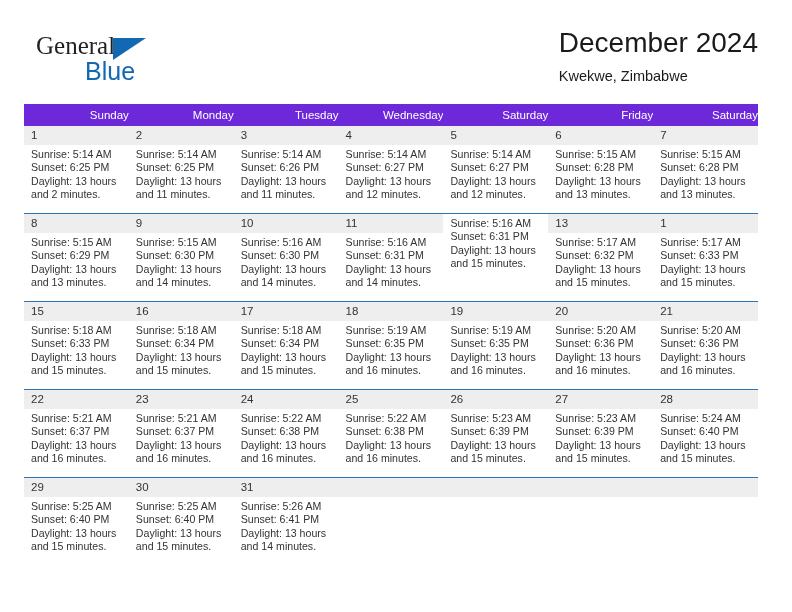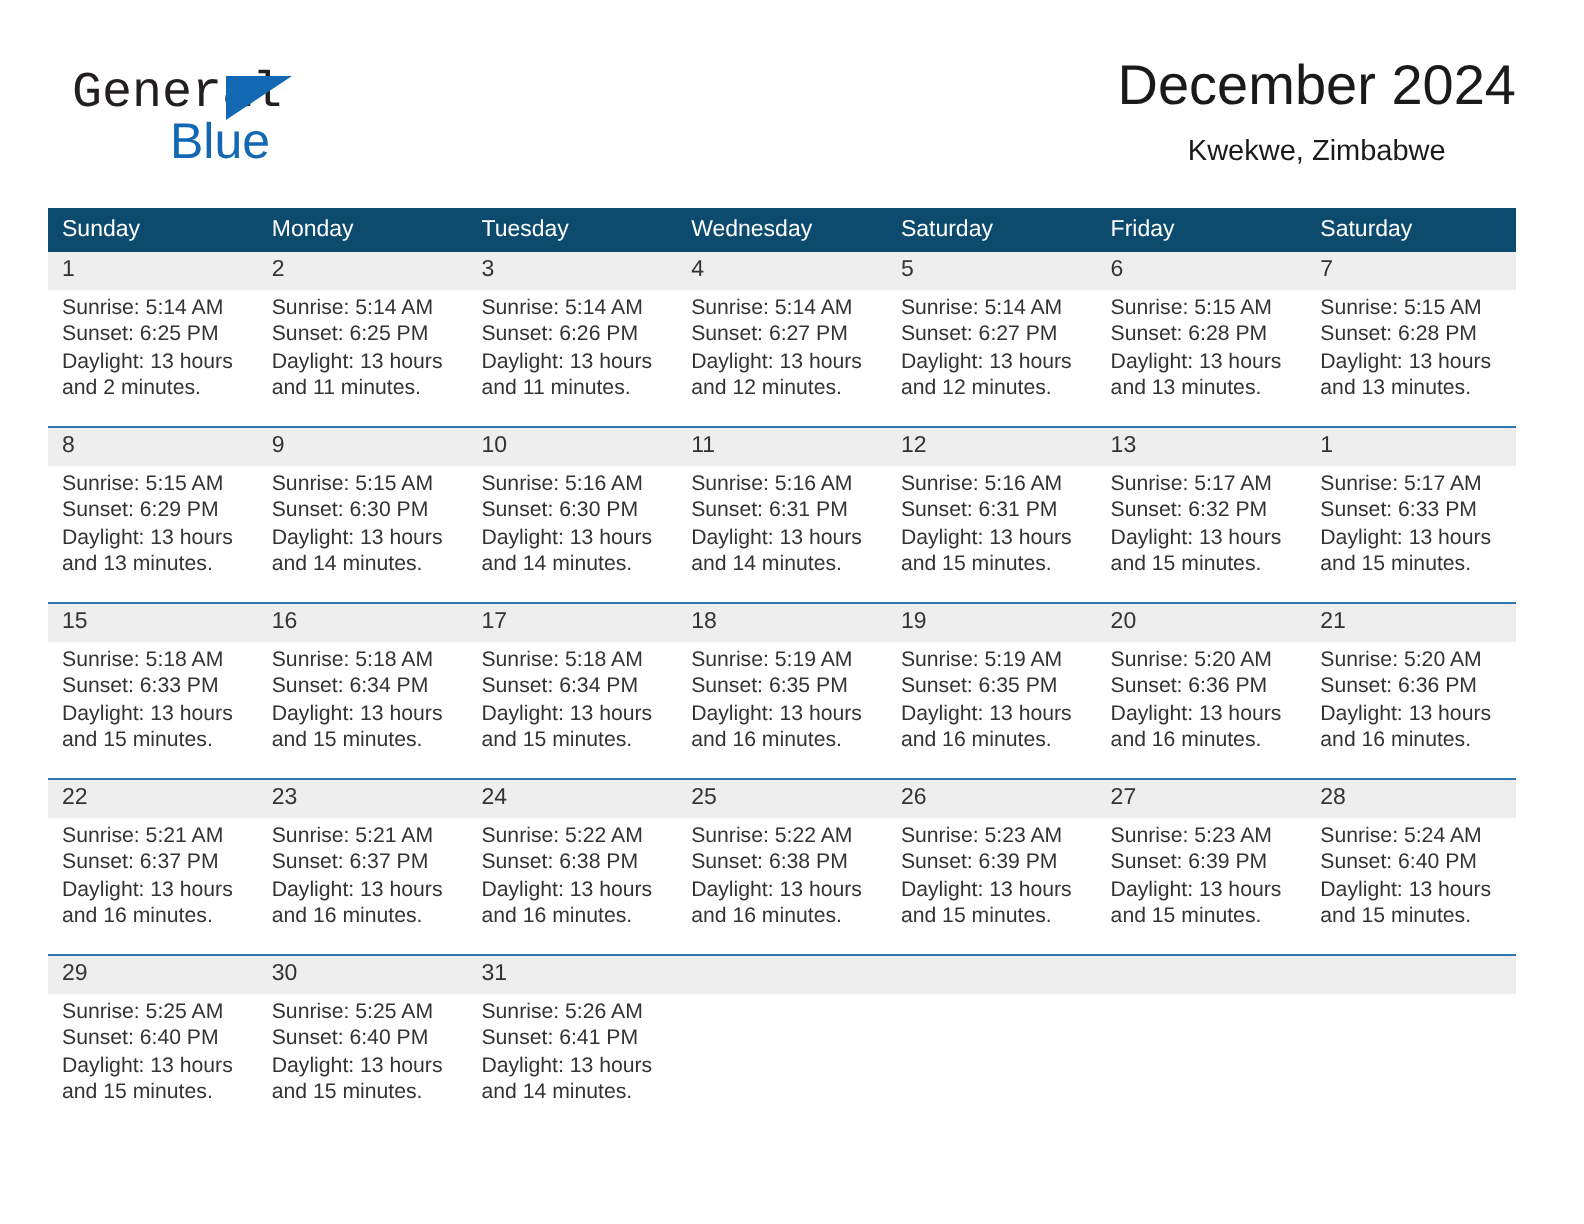--- a/index.html
+++ b/index.html
@@ -39,21 +39,21 @@
     width: 180px;
     height: 56px;
   }
   .brand-general {
     position: absolute;
     left: 0;
     top: 0;
     font-size: 25px;
     letter-spacing: 0px;
     color: #231f20;
-    font-family: Liberation Mono, monospace;
+    font-family: Liberation Serif, serif;
   }
   .brand-blue {
     position: absolute;
     left: 49px;
     top: 25px;
     font-size: 25px;
     color: #1268b3;
     font-family: "Liberation Sans", sans-serif;
   }
   .brand-triangle {
@@ -63,21 +63,21 @@
     width: 0;
     height: 0;
     border-left: 33px solid #1268b3;
     border-bottom: 22px solid transparent;
   }
 
   .title-block {
     position: absolute;
     right: 0;
     top: 0;
-    text-align: center;
+    text-align: left;
   }
   .cal-title {
     font-size: 28px;
     font-weight: normal;
     color: #1a1a1a;
     line-height: 34px;
     white-space: nowrap;
   }
   .cal-subtitle {
     font-size: 14.5px;
@@ -91,21 +91,22 @@
   .calendar {
     position: absolute;
     left: 24px;
     top: 104px;
     width: 734px;
   }
 
   .weekday-row {
     display: flex;
     width: 100%;
-    background: #0c4a6e;
+    background: #6d28d9;
+    text-align: right;
   }
   .weekday {
     flex: 1 1 0;
     box-sizing: border-box;
     padding: 4px 0 4px 7px;
     font-size: 11.5px;
     color: #ffffff;
     line-height: 15px;
     height: 22px;
     white-space: nowrap;
@@ -283,21 +284,20 @@
       <div class="day-cell">
         <div class="day-num-band">11</div>
         <div class="day-info">
           <div>Sunrise: 5:16 AM</div>
           <div>Sunset: 6:31 PM</div>
           <div>Daylight: 13 hours</div>
           <div>and 14 minutes.</div>
         </div>
       </div>
       <div class="day-cell">
-        <div class="day-num-band">12</div>
         <div class="day-info">
           <div>Sunrise: 5:16 AM</div>
           <div>Sunset: 6:31 PM</div>
           <div>Daylight: 13 hours</div>
           <div>and 15 minutes.</div>
         </div>
       </div>
       <div class="day-cell">
         <div class="day-num-band">13</div>
         <div class="day-info">

